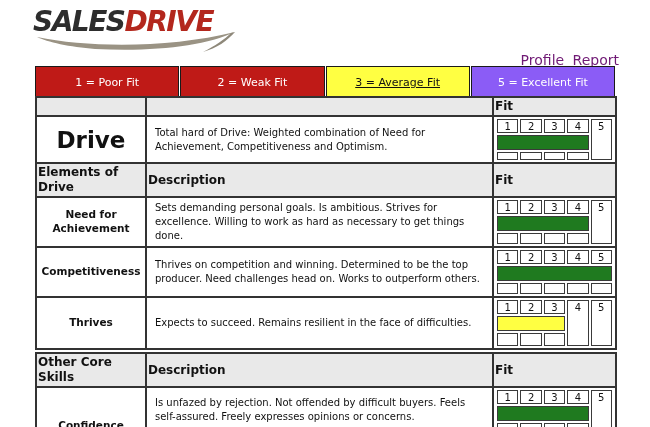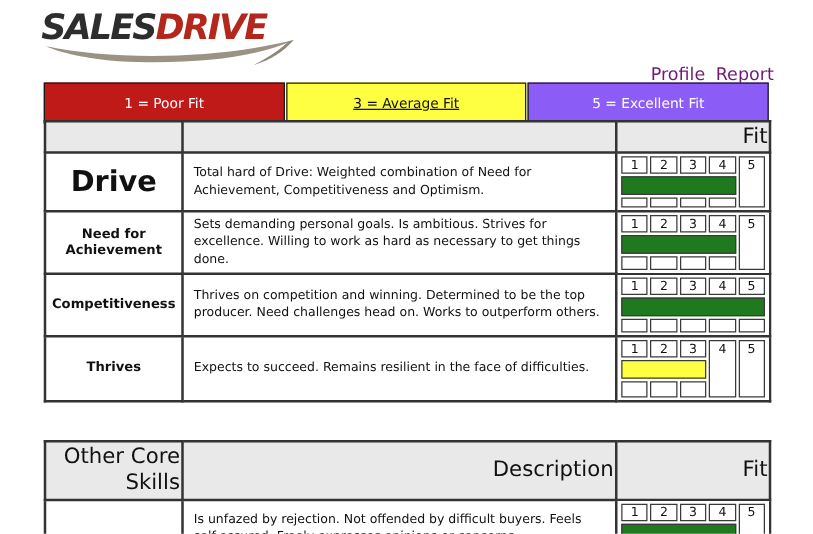--- a/index.html
+++ b/index.html
@@ -25,21 +25,21 @@
     font-size:11px; border:1px solid #1a1a1a; box-sizing:border-box; }
 
   
   table.tbl { position:absolute; left:35px; width:580px; border-collapse:collapse;
     table-layout:fixed; }
   table.tbl1 { top:96px; }
   table.tbl2 { top:352px; }
   .tbl td { border:2px solid #333333; font-size:10px; color:#111; box-sizing:border-box;
     vertical-align:middle; background:#fff; }
   td.gray { background:#e9e9e9; }
-  td.hdr { text-align:right; font-weight:normal; font-size:17px; line-height:1.25;
+  td.hdr { text-align:left; font-weight:bold; font-size:12px; line-height:1.25;
     white-space:pre-line; }
   td.name-cell { text-align:center; font-weight:bold; font-size:10.5px; line-height:1.3;
     padding:2px 4px; white-space:pre-line; }
   td.drive-name { text-align:center; font-weight:bold; font-size:23px; }
   td.desc-cell { padding:3px 8px; font-size:10px; line-height:1.4; }
   td.fit-cell { position:relative; padding:0; }
 
   
   .fit-scale { position:absolute; top:2px; left:3px; right:3px; bottom:2px;
     display:grid; grid-template-columns:repeat(5,1fr); grid-template-rows:14px 15px auto;
@@ -60,20 +60,21 @@
     <div class="logo-text"><span>SALES</span><span class="drive">DRIVE</span></div>
     <svg class="logo-swoosh" viewBox="0 0 208 26">
       <path d="M2 6 C 55 17, 135 17, 200 1 C 170 15, 120 21, 60 18 C 35 16, 12 11, 2 6 Z" fill="#9a9384"></path>
       <path d="M200 1 C 192 10, 182 17, 168 21 C 180 15, 190 8, 196 2 Z" fill="#8e887a"></path>
     </svg>
   </div>
   <div class="report-title">Profile Report</div>
 
   <div class="legend">
     <div class="legend-item" style="background: rgb(191, 26, 23); color: rgb(255, 255, 255);">1 = Poor Fit</div>
+    <div class="legend-item" style="background: rgb(191, 26, 23); color: rgb(255, 255, 255);">2 = Weak Fit</div>
     <div class="legend-item" style="background: rgb(255, 255, 66); color: rgb(17, 17, 17); text-decoration: underline;">3 = Average Fit</div>
     <div class="legend-item" style="background: #8b5cf6; color: rgb(255, 255, 255);">5 = Excellent Fit</div>
   </div>
 
   <table class="tbl tbl1">
     <colgroup>
         <col style="width:110px">
         <col style="width:347px">
         <col style="width:123px">
       </colgroup>
@@ -93,20 +94,26 @@
               <div class="fs-num" style="grid-area: 1 / 2;">2</div>
               <div class="fs-bottom" style="grid-area: 3 / 2;"></div>
               <div class="fs-num" style="grid-area: 1 / 3;">3</div>
               <div class="fs-bottom" style="grid-area: 3 / 3;"></div>
               <div class="fs-num" style="grid-area: 1 / 4;">4</div>
               <div class="fs-bottom" style="grid-area: 3 / 4;"></div>
               <div class="fs-tall" style="grid-area: 1 / 5 / span 3;">5</div>
               <div class="fs-bar" style="grid-area: 2 / 1 / auto / span 4; background: rgb(31, 122, 31);"></div>
             </div>
       </td>
+    </tr>
+    <tr style="height:30px">
+      <td class="gray hdr">Elements of
+Drive</td>
+      <td class="gray hdr">Description</td>
+      <td class="gray hdr">Fit</td>
     </tr>
     <tr style="height:50px">
       <td class="name-cell">Need for
 Achievement</td>
       <td class="desc-cell">Sets demanding personal goals. Is ambitious. Strives for excellence. Willing to work as hard as necessary to get things done.</td>
       <td class="fit-cell">
         <div class="fit-scale">
               <div class="fs-num" style="grid-area: 1 / 1;">1</div>
               <div class="fs-bottom" style="grid-area: 3 / 1;"></div>
               <div class="fs-num" style="grid-area: 1 / 2;">2</div>

